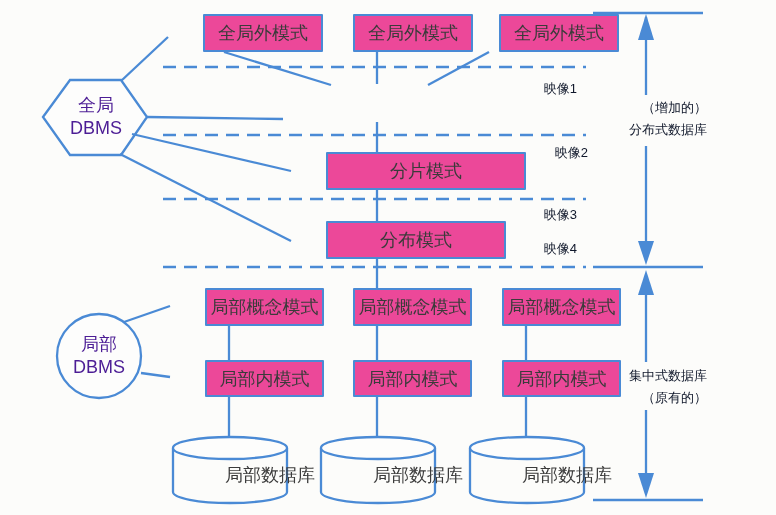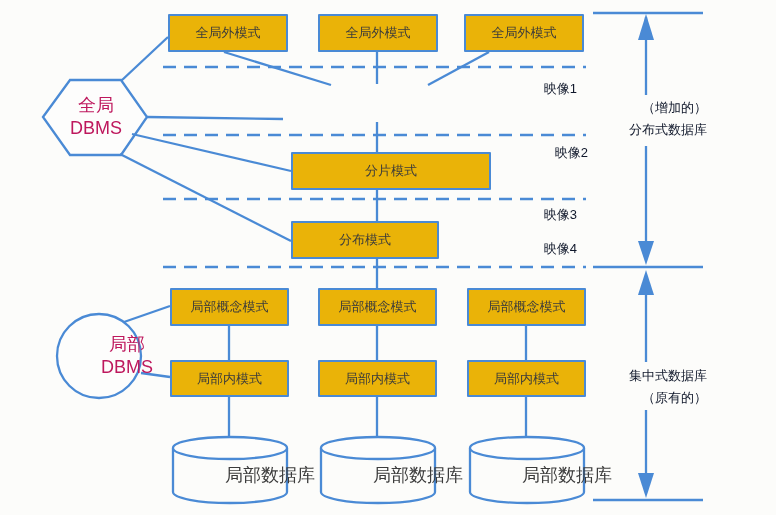--- a/index.html
+++ b/index.html
@@ -11,31 +11,32 @@
     position:relative;
     width:776px;height:515px;
     background:#fcfcfa;
     overflow:hidden;
     color:#3b3b3b;
   }
   .stage svg{position:absolute;left:0;top:0;}
   .box{
     position:absolute;
     border:2.4px solid #4a8ad5;
-    background:#eab308;
+    background:#ec4899;
     display:flex;align-items:center;justify-content:center;
-    font-size:13px;color:#3b3b3b;
+    font-size:18px;color:#3b3b3b;
     box-sizing:border-box;
     white-space:nowrap;
     border-radius:1px;
+    margin-left:35px;
   }
   .shapetext{
     position:absolute;
     display:flex;flex-direction:column;align-items:center;justify-content:center;
-    font-size:18px;line-height:23px;color:#be185d;
+    font-size:18px;line-height:23px;color:#4c1d95;
     text-align:center;white-space:nowrap;
   }
   .note{
     position:absolute;
     font-size:13px;color:#0f172a;
     text-align:right;white-space:nowrap;
     line-height:22px;
   }
   .cyl-label{
     position:absolute;
@@ -113,31 +114,31 @@
       <polygon points="646,265 638,241 654,241"></polygon>
       <polygon points="646,270 638,295 654,295"></polygon>
       <polygon points="646,498 638,473 654,473"></polygon>
     </g>
   </svg>
 
   <div class="shapetext" style="left:53px;top:93px;width:86px;height:48px;">
     <div>全局</div>
     <div>DBMS</div>
   </div>
-  <div class="shapetext" style="left:56px;top:332px;width:86px;height:48px;padding-left:28px;">
+  <div class="shapetext" style="left:56px;top:332px;width:86px;height:48px;">
     <div>局部</div>
     <div>DBMS</div>
   </div>
 
   <div class="box" style="left:168px;top:14px;width:120px;height:38px;">全局外模式</div>
   <div class="box" style="left:318px;top:14px;width:120px;height:38px;">全局外模式</div>
   <div class="box" style="left:464px;top:14px;width:120px;height:38px;">全局外模式</div>
 
   <div class="box" style="left:291px;top:152px;width:200px;height:38px;">分片模式</div>
-  <div class="box" style="left:291px;top:221px;width:148px;height:38px;">分布模式</div>
+  <div class="box" style="left:291px;top:221px;width:180px;height:38px;">分布模式</div>
 
   <div class="note" style="left:515px;top:78px;width:62px;">映像1</div>
   <div class="note" style="left:526px;top:142px;width:62px;">映像2</div>
   <div class="note" style="left:515px;top:204px;width:62px;">映像3</div>
   <div class="note" style="left:515px;top:238px;width:62px;">映像4</div>
 
   <div class="note" style="left:583px;top:97px;width:124px;">
     <div>（增加的）</div>
     <div>分布式数据库</div>
   </div>

